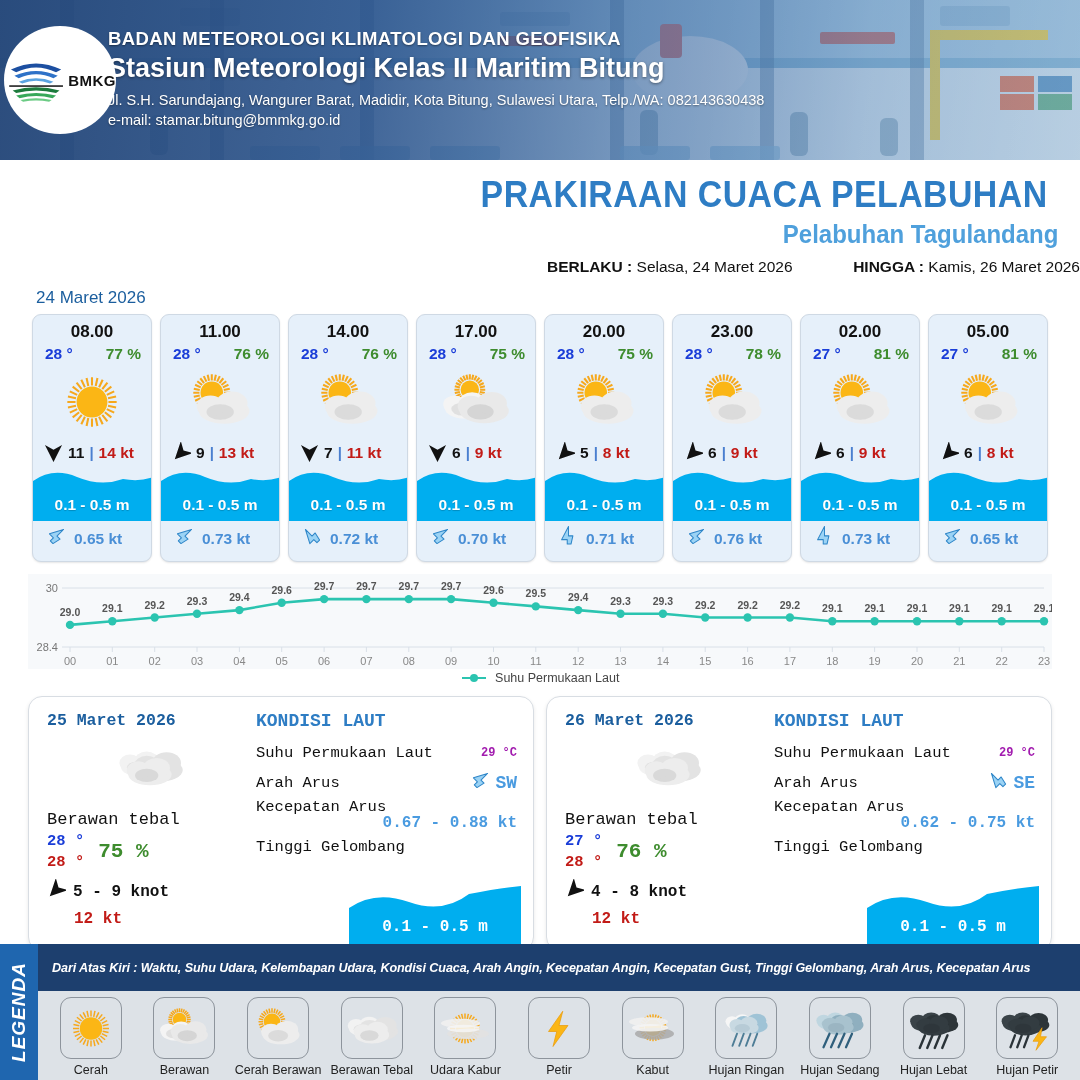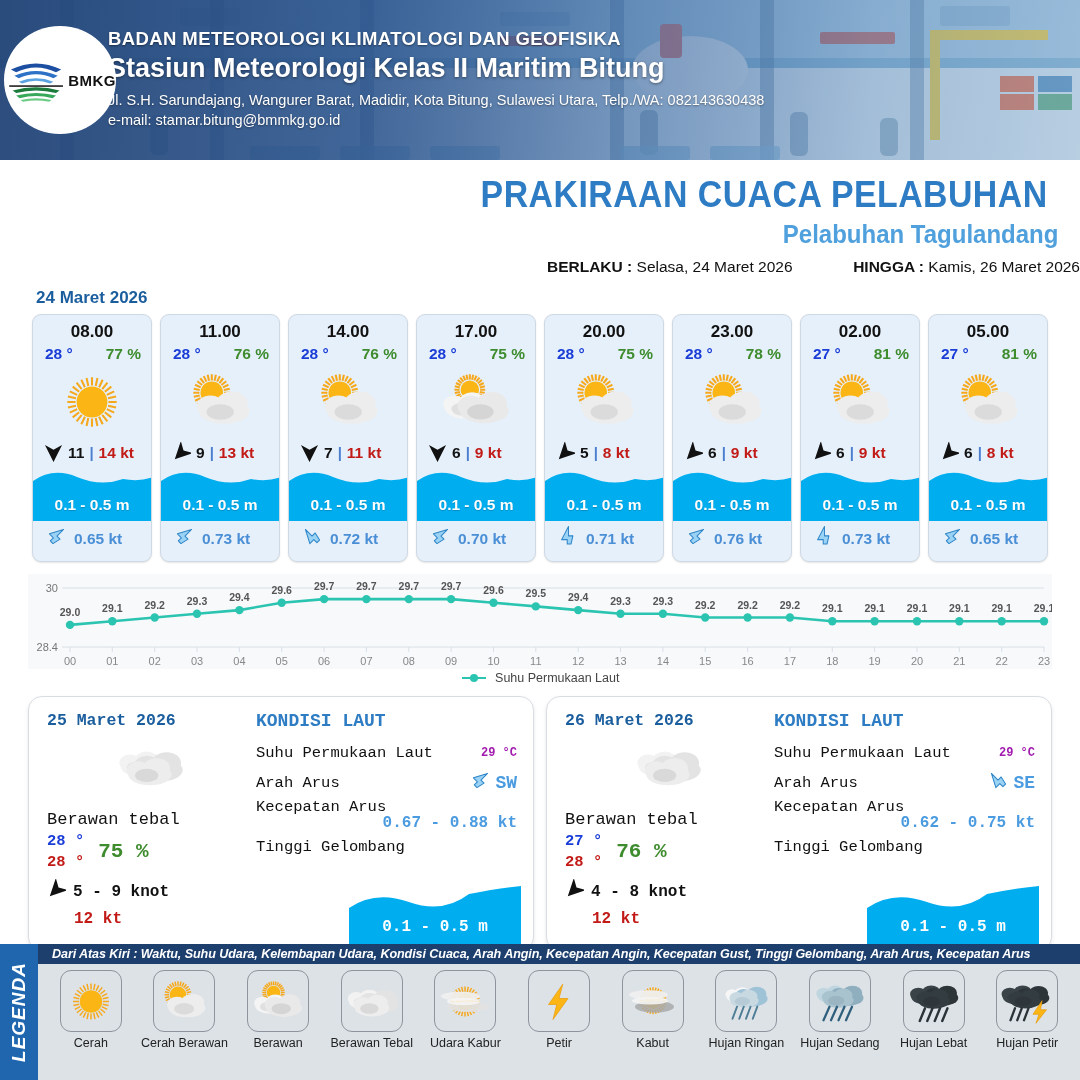--- a/index.html
+++ b/index.html
@@ -43,21 +43,21 @@
     font-size:36px; font-weight:bold; color:#2E7DC4;
     letter-spacing:.5px; font-stretch:condensed;
     transform: scaleX(.94); font-family:"Liberation Sans", sans-serif;
   }
   .t-sub { font-size:25px; font-weight:bold; color:#4FA0DC; margin-top:4px; transform:scaleX(.96); }
   .t-valid { margin-top:9px; font-size:15.5px; color:#111; }
   .t-valid .lbl { font-weight:bold; }
   .t-valid .gap { display:inline-block; width:52px; }
 
   
-  .daylabel { font-size:17px; font-weight:bold; color:#1B5E9E; margin:12px 0 6px 36px; }
+  .daylabel { font-size:17px; font-weight:normal; color:#1B5E9E; margin:12px 0 6px 36px; }
 
   
   .cards { display:flex; gap:8px; padding:0 32px; }
   .card {
     width:128px; background:#E6F0FA;
     border:1px solid #cfd9e4; border-radius:9px;
     overflow:hidden; position:relative;
     box-shadow:0 1px 2px rgba(0,0,0,.10);
     display:flex; flex-direction:column;
   }
@@ -126,21 +126,21 @@
   .leg-band {
     width:38px; background:#1F66AF; color:#fff;
     display:flex; align-items:center; justify-content:center;
   }
   .leg-band span {
     transform:rotate(-90deg); white-space:nowrap;
     font-size:19px; font-weight:bold; font-style:italic; letter-spacing:1px;
   }
   .leg-body { flex:1; background:#DDE2E7; position:relative; }
   .leg-caption {
-    height:20px; background:#1D3F6E; color:#fff;
+    height:47px; background:#1D3F6E; color:#fff;
     font-size:12.6px; font-style:italic; font-weight:bold;
     display:flex; align-items:center; padding-left:14px;
     letter-spacing:-.1px;
   }
   .leg-items { display:flex; padding:6px 6px 0 6px; }
   .leg-item { flex:1; display:flex; flex-direction:column; align-items:center; }
   .leg-box {
     width:62px; height:62px; border:1px solid #8d949c; border-radius:11px;
     background:#DDE2E7; display:flex; align-items:center; justify-content:center;
   }
@@ -1130,20 +1130,68 @@
               <line x1="50.4" y1="24.1" x2="57.6" y2="20.6" stroke="#F6A81C" stroke-width="2"></line>
               <line x1="51.6" y1="27.4" x2="59.4" y2="25.7" stroke="#F6A81C" stroke-width="2"></line>
               <circle cx="36" cy="31" r="15" fill="#FBB615"></circle>
             </svg>
           </div>
     <div class="leg-label">Cerah</div>
         </div>
         <div class="leg-item">
     <div class="leg-box">
             <svg viewBox="0 0 72 62" width="54" height="47">
+              <line x1="40.0" y1="19.0" x2="45.0" y2="19.0" stroke="#F6A81C" stroke-width="2"></line>
+              <line x1="39.7" y1="21.2" x2="44.6" y2="22.3" stroke="#F6A81C" stroke-width="2"></line>
+              <line x1="39.0" y1="23.3" x2="43.5" y2="25.5" stroke="#F6A81C" stroke-width="2"></line>
+              <line x1="37.8" y1="25.2" x2="41.7" y2="28.4" stroke="#F6A81C" stroke-width="2"></line>
+              <line x1="36.2" y1="26.8" x2="39.4" y2="30.7" stroke="#F6A81C" stroke-width="2"></line>
+              <line x1="34.3" y1="28.0" x2="36.5" y2="32.5" stroke="#F6A81C" stroke-width="2"></line>
+              <line x1="32.2" y1="28.7" x2="33.3" y2="33.6" stroke="#F6A81C" stroke-width="2"></line>
+              <line x1="30.0" y1="29.0" x2="30.0" y2="34.0" stroke="#F6A81C" stroke-width="2"></line>
+              <line x1="27.8" y1="28.7" x2="26.7" y2="33.6" stroke="#F6A81C" stroke-width="2"></line>
+              <line x1="25.7" y1="28.0" x2="23.5" y2="32.5" stroke="#F6A81C" stroke-width="2"></line>
+              <line x1="23.8" y1="26.8" x2="20.6" y2="30.7" stroke="#F6A81C" stroke-width="2"></line>
+              <line x1="22.2" y1="25.2" x2="18.3" y2="28.4" stroke="#F6A81C" stroke-width="2"></line>
+              <line x1="21.0" y1="23.3" x2="16.5" y2="25.5" stroke="#F6A81C" stroke-width="2"></line>
+              <line x1="20.3" y1="21.2" x2="15.4" y2="22.3" stroke="#F6A81C" stroke-width="2"></line>
+              <line x1="20.0" y1="19.0" x2="15.0" y2="19.0" stroke="#F6A81C" stroke-width="2"></line>
+              <line x1="20.3" y1="16.8" x2="15.4" y2="15.7" stroke="#F6A81C" stroke-width="2"></line>
+              <line x1="21.0" y1="14.7" x2="16.5" y2="12.5" stroke="#F6A81C" stroke-width="2"></line>
+              <line x1="22.2" y1="12.8" x2="18.3" y2="9.6" stroke="#F6A81C" stroke-width="2"></line>
+              <line x1="23.8" y1="11.2" x2="20.6" y2="7.3" stroke="#F6A81C" stroke-width="2"></line>
+              <line x1="25.7" y1="10.0" x2="23.5" y2="5.5" stroke="#F6A81C" stroke-width="2"></line>
+              <line x1="27.8" y1="9.3" x2="26.7" y2="4.4" stroke="#F6A81C" stroke-width="2"></line>
+              <line x1="30.0" y1="9.0" x2="30.0" y2="4.0" stroke="#F6A81C" stroke-width="2"></line>
+              <line x1="32.2" y1="9.3" x2="33.3" y2="4.4" stroke="#F6A81C" stroke-width="2"></line>
+              <line x1="34.3" y1="10.0" x2="36.5" y2="5.5" stroke="#F6A81C" stroke-width="2"></line>
+              <line x1="36.2" y1="11.2" x2="39.4" y2="7.3" stroke="#F6A81C" stroke-width="2"></line>
+              <line x1="37.8" y1="12.8" x2="41.7" y2="9.6" stroke="#F6A81C" stroke-width="2"></line>
+              <line x1="39.0" y1="14.7" x2="43.5" y2="12.5" stroke="#F6A81C" stroke-width="2"></line>
+              <line x1="39.7" y1="16.8" x2="44.6" y2="15.7" stroke="#F6A81C" stroke-width="2"></line>
+              <circle cx="30" cy="19" r="9" fill="#FBB615"></circle>
+              <g transform="translate(26,34) scale(0.78)">
+    <ellipse cx="0" cy="4" rx="26" ry="13" fill="#F4F4F4"></ellipse>
+    <ellipse cx="-14" cy="-1" rx="14" ry="11" fill="#F4F4F4"></ellipse>
+    <ellipse cx="8" cy="-4" rx="16" ry="12" fill="#F4F4F4"></ellipse>
+    <ellipse cx="-4" cy="5" rx="14" ry="8" fill="#9a9a9a" opacity=".22"></ellipse>
+  </g>
+              <g transform="translate(44,36) scale(0.92)">
+    <ellipse cx="0" cy="4" rx="26" ry="13" fill="#E9E9E9"></ellipse>
+    <ellipse cx="-14" cy="-1" rx="14" ry="11" fill="#E9E9E9"></ellipse>
+    <ellipse cx="8" cy="-4" rx="16" ry="12" fill="#E9E9E9"></ellipse>
+    <ellipse cx="-4" cy="5" rx="14" ry="8" fill="#8f8f8f" opacity=".22"></ellipse>
+  </g>
+            </svg>
+          </div>
+    <div class="leg-label">Berawan</div>
+        </div>
+        <div class="leg-item">
+    <div class="leg-box">
+            <svg viewBox="0 0 72 62" width="54" height="47">
               <line x1="40.0" y1="22.0" x2="46.0" y2="22.0" stroke="#F6A81C" stroke-width="2"></line>
               <line x1="39.7" y1="24.7" x2="45.5" y2="26.0" stroke="#F6A81C" stroke-width="2"></line>
               <line x1="38.8" y1="27.2" x2="44.2" y2="29.8" stroke="#F6A81C" stroke-width="2"></line>
               <line x1="37.4" y1="29.5" x2="42.1" y2="33.2" stroke="#F6A81C" stroke-width="2"></line>
               <line x1="35.5" y1="31.4" x2="39.2" y2="36.1" stroke="#F6A81C" stroke-width="2"></line>
               <line x1="33.2" y1="32.8" x2="35.8" y2="38.2" stroke="#F6A81C" stroke-width="2"></line>
               <line x1="30.7" y1="33.7" x2="32.0" y2="39.5" stroke="#F6A81C" stroke-width="2"></line>
               <line x1="28.0" y1="34.0" x2="28.0" y2="40.0" stroke="#F6A81C" stroke-width="2"></line>
               <line x1="25.3" y1="33.7" x2="24.0" y2="39.5" stroke="#F6A81C" stroke-width="2"></line>
               <line x1="22.8" y1="32.8" x2="20.2" y2="38.2" stroke="#F6A81C" stroke-width="2"></line>
@@ -1168,68 +1216,20 @@
               <circle cx="28" cy="22" r="11" fill="#FBB615"></circle>
               <g transform="translate(40,36) scale(0.95)">
     <ellipse cx="0" cy="4" rx="26" ry="13" fill="#EDEDED"></ellipse>
     <ellipse cx="-14" cy="-1" rx="14" ry="11" fill="#EDEDED"></ellipse>
     <ellipse cx="8" cy="-4" rx="16" ry="12" fill="#EDEDED"></ellipse>
     <ellipse cx="-4" cy="5" rx="14" ry="8" fill="#9a9a9a" opacity=".22"></ellipse>
   </g>
             </svg>
           </div>
     <div class="leg-label">Cerah Berawan</div>
-        </div>
-        <div class="leg-item">
-    <div class="leg-box">
-            <svg viewBox="0 0 72 62" width="54" height="47">
-              <line x1="40.0" y1="19.0" x2="45.0" y2="19.0" stroke="#F6A81C" stroke-width="2"></line>
-              <line x1="39.7" y1="21.2" x2="44.6" y2="22.3" stroke="#F6A81C" stroke-width="2"></line>
-              <line x1="39.0" y1="23.3" x2="43.5" y2="25.5" stroke="#F6A81C" stroke-width="2"></line>
-              <line x1="37.8" y1="25.2" x2="41.7" y2="28.4" stroke="#F6A81C" stroke-width="2"></line>
-              <line x1="36.2" y1="26.8" x2="39.4" y2="30.7" stroke="#F6A81C" stroke-width="2"></line>
-              <line x1="34.3" y1="28.0" x2="36.5" y2="32.5" stroke="#F6A81C" stroke-width="2"></line>
-              <line x1="32.2" y1="28.7" x2="33.3" y2="33.6" stroke="#F6A81C" stroke-width="2"></line>
-              <line x1="30.0" y1="29.0" x2="30.0" y2="34.0" stroke="#F6A81C" stroke-width="2"></line>
-              <line x1="27.8" y1="28.7" x2="26.7" y2="33.6" stroke="#F6A81C" stroke-width="2"></line>
-              <line x1="25.7" y1="28.0" x2="23.5" y2="32.5" stroke="#F6A81C" stroke-width="2"></line>
-              <line x1="23.8" y1="26.8" x2="20.6" y2="30.7" stroke="#F6A81C" stroke-width="2"></line>
-              <line x1="22.2" y1="25.2" x2="18.3" y2="28.4" stroke="#F6A81C" stroke-width="2"></line>
-              <line x1="21.0" y1="23.3" x2="16.5" y2="25.5" stroke="#F6A81C" stroke-width="2"></line>
-              <line x1="20.3" y1="21.2" x2="15.4" y2="22.3" stroke="#F6A81C" stroke-width="2"></line>
-              <line x1="20.0" y1="19.0" x2="15.0" y2="19.0" stroke="#F6A81C" stroke-width="2"></line>
-              <line x1="20.3" y1="16.8" x2="15.4" y2="15.7" stroke="#F6A81C" stroke-width="2"></line>
-              <line x1="21.0" y1="14.7" x2="16.5" y2="12.5" stroke="#F6A81C" stroke-width="2"></line>
-              <line x1="22.2" y1="12.8" x2="18.3" y2="9.6" stroke="#F6A81C" stroke-width="2"></line>
-              <line x1="23.8" y1="11.2" x2="20.6" y2="7.3" stroke="#F6A81C" stroke-width="2"></line>
-              <line x1="25.7" y1="10.0" x2="23.5" y2="5.5" stroke="#F6A81C" stroke-width="2"></line>
-              <line x1="27.8" y1="9.3" x2="26.7" y2="4.4" stroke="#F6A81C" stroke-width="2"></line>
-              <line x1="30.0" y1="9.0" x2="30.0" y2="4.0" stroke="#F6A81C" stroke-width="2"></line>
-              <line x1="32.2" y1="9.3" x2="33.3" y2="4.4" stroke="#F6A81C" stroke-width="2"></line>
-              <line x1="34.3" y1="10.0" x2="36.5" y2="5.5" stroke="#F6A81C" stroke-width="2"></line>
-              <line x1="36.2" y1="11.2" x2="39.4" y2="7.3" stroke="#F6A81C" stroke-width="2"></line>
-              <line x1="37.8" y1="12.8" x2="41.7" y2="9.6" stroke="#F6A81C" stroke-width="2"></line>
-              <line x1="39.0" y1="14.7" x2="43.5" y2="12.5" stroke="#F6A81C" stroke-width="2"></line>
-              <line x1="39.7" y1="16.8" x2="44.6" y2="15.7" stroke="#F6A81C" stroke-width="2"></line>
-              <circle cx="30" cy="19" r="9" fill="#FBB615"></circle>
-              <g transform="translate(26,34) scale(0.78)">
-    <ellipse cx="0" cy="4" rx="26" ry="13" fill="#F4F4F4"></ellipse>
-    <ellipse cx="-14" cy="-1" rx="14" ry="11" fill="#F4F4F4"></ellipse>
-    <ellipse cx="8" cy="-4" rx="16" ry="12" fill="#F4F4F4"></ellipse>
-    <ellipse cx="-4" cy="5" rx="14" ry="8" fill="#9a9a9a" opacity=".22"></ellipse>
-  </g>
-              <g transform="translate(44,36) scale(0.92)">
-    <ellipse cx="0" cy="4" rx="26" ry="13" fill="#E9E9E9"></ellipse>
-    <ellipse cx="-14" cy="-1" rx="14" ry="11" fill="#E9E9E9"></ellipse>
-    <ellipse cx="8" cy="-4" rx="16" ry="12" fill="#E9E9E9"></ellipse>
-    <ellipse cx="-4" cy="5" rx="14" ry="8" fill="#8f8f8f" opacity=".22"></ellipse>
-  </g>
-            </svg>
-          </div>
-    <div class="leg-label">Berawan</div>
         </div>
         <div class="leg-item">
     <div class="leg-box">
             <svg viewBox="0 0 72 62" width="54" height="47">
               <g transform="translate(26,28) scale(0.8)">
     <ellipse cx="0" cy="4" rx="26" ry="13" fill="#F2F2F2"></ellipse>
     <ellipse cx="-14" cy="-1" rx="14" ry="11" fill="#F2F2F2"></ellipse>
     <ellipse cx="8" cy="-4" rx="16" ry="12" fill="#F2F2F2"></ellipse>
     <ellipse cx="-4" cy="5" rx="14" ry="8" fill="#9a9a9a" opacity=".22"></ellipse>
   </g>

